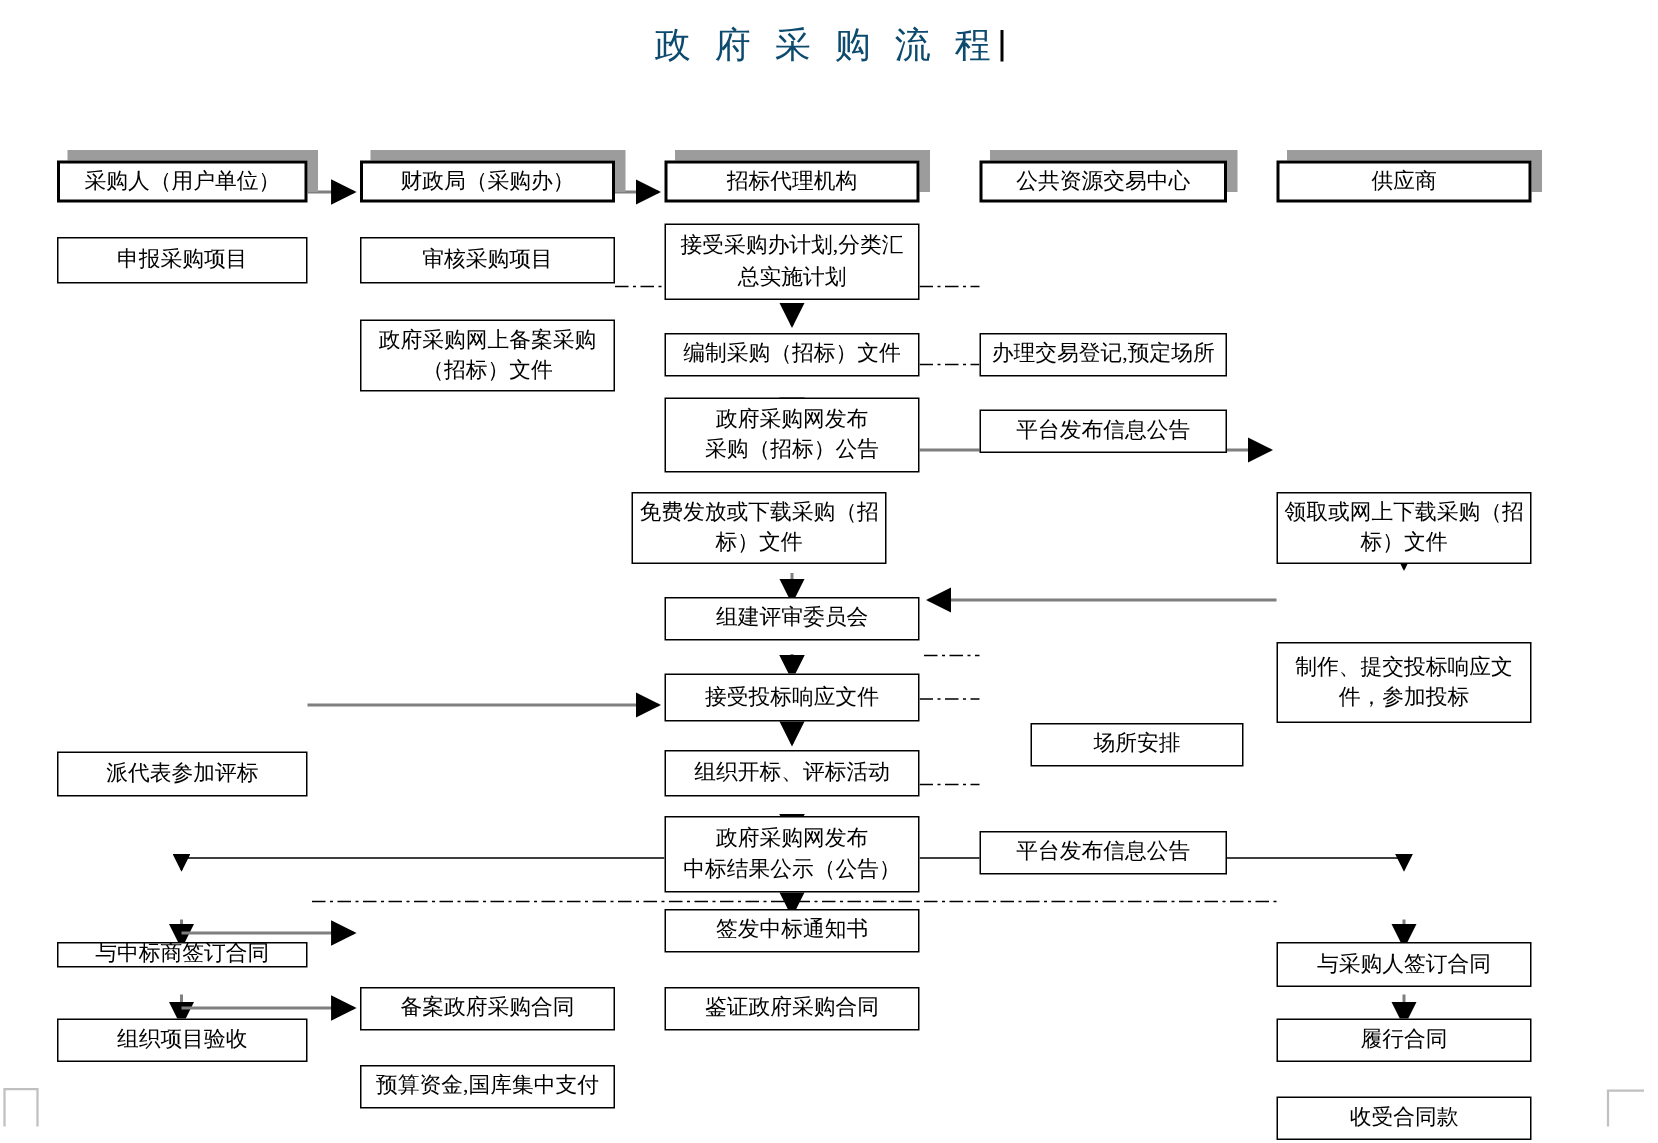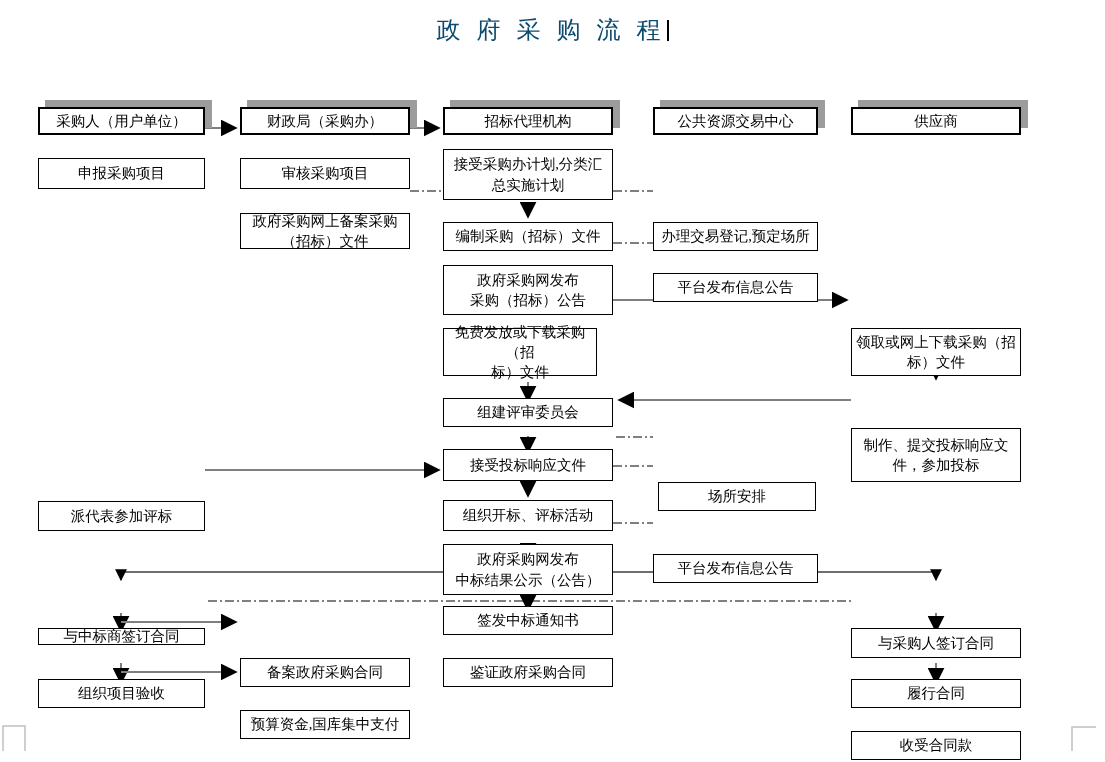--- a/index.html
+++ b/index.html
@@ -90,43 +90,43 @@
   <div class="box hdr" style="left:443px;top:62px;width:170px;height:28px">招标代理机构</div>
   <div class="box hdr" style="left:653px;top:62px;width:165px;height:28px">公共资源交易中心</div>
   <div class="box hdr" style="left:851px;top:62px;width:170px;height:28px">供应商</div>
 
   <div class="box" style="left:38px;top:113px;width:167px;height:31px">申报采购项目</div>
   <div class="box" style="left:38px;top:456px;width:167px;height:30px">派代表参加评标</div>
   <div class="box" style="left:38px;top:583px;width:167px;height:17px">与中标商签订合同</div>
   <div class="box" style="left:38px;top:634px;width:167px;height:29px">组织项目验收</div>
 
   <div class="box" style="left:240px;top:113px;width:170px;height:31px">审核采购项目</div>
-  <div class="box" style="left:240px;top:168px;width:170px;height:36px">政府采购网上备案采购
+  <div class="box" style="left:240px;top:168px;width:170px;height:48px">政府采购网上备案采购
 （招标）文件</div>
   <div class="box" style="left:240px;top:613px;width:170px;height:29px">备案政府采购合同</div>
   <div class="box" style="left:240px;top:665px;width:170px;height:29px">预算资金,国库集中支付</div>
 
   <div class="box" style="left:443px;top:104px;width:170px;height:51px">接受采购办计划,分类汇
 总实施计划</div>
   <div class="box" style="left:443px;top:177px;width:170px;height:29px">编制采购（招标）文件</div>
   <div class="box" style="left:443px;top:220px;width:170px;height:50px">政府采购网发布
 采购（招标）公告</div>
-  <div class="box" style="left:443px;top:283px;width:154px;height:48px">免费发放或下载采购（招
+  <div class="box" style="left:421px;top:283px;width:170px;height:48px">免费发放或下载采购（招
 标）文件</div>
   <div class="box" style="left:443px;top:353px;width:170px;height:29px">组建评审委员会</div>
   <div class="box" style="left:443px;top:404px;width:170px;height:32px">接受投标响应文件</div>
   <div class="box" style="left:443px;top:455px;width:170px;height:31px">组织开标、评标活动</div>
   <div class="box" style="left:443px;top:499px;width:170px;height:51px">政府采购网发布
 中标结果公示（公告）</div>
   <div class="box" style="left:443px;top:561px;width:170px;height:29px">签发中标通知书</div>
   <div class="box" style="left:443px;top:613px;width:170px;height:29px">鉴证政府采购合同</div>
 
   <div class="box" style="left:653px;top:177px;width:165px;height:29px">办理交易登记,预定场所</div>
   <div class="box" style="left:653px;top:228px;width:165px;height:29px">平台发布信息公告</div>
-  <div class="box" style="left:658px;top:437px;width:158px;height:29px">场所安排</div>
+  <div class="box" style="left:687px;top:437px;width:142px;height:29px">场所安排</div>
   <div class="box" style="left:653px;top:509px;width:165px;height:29px">平台发布信息公告</div>
 
   <div class="box" style="left:851px;top:283px;width:170px;height:48px">领取或网上下载采购（招
 标）文件</div>
   <div class="box" style="left:851px;top:383px;width:170px;height:54px">制作、提交投标响应文
 件，参加投标</div>
   <div class="box" style="left:851px;top:583px;width:170px;height:30px">与采购人签订合同</div>
   <div class="box" style="left:851px;top:634px;width:170px;height:29px">履行合同</div>
   <div class="box" style="left:851px;top:686px;width:170px;height:29px">收受合同款</div>
 

